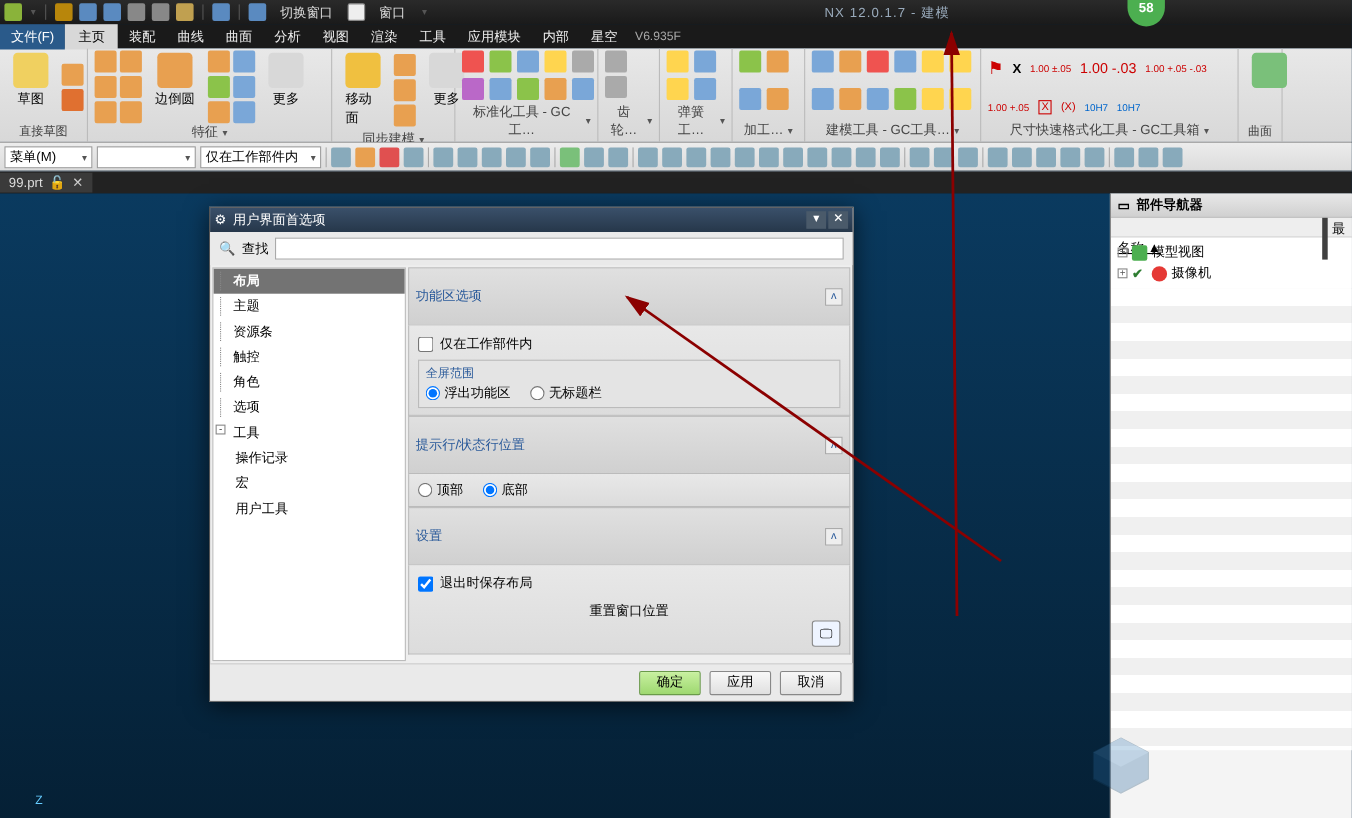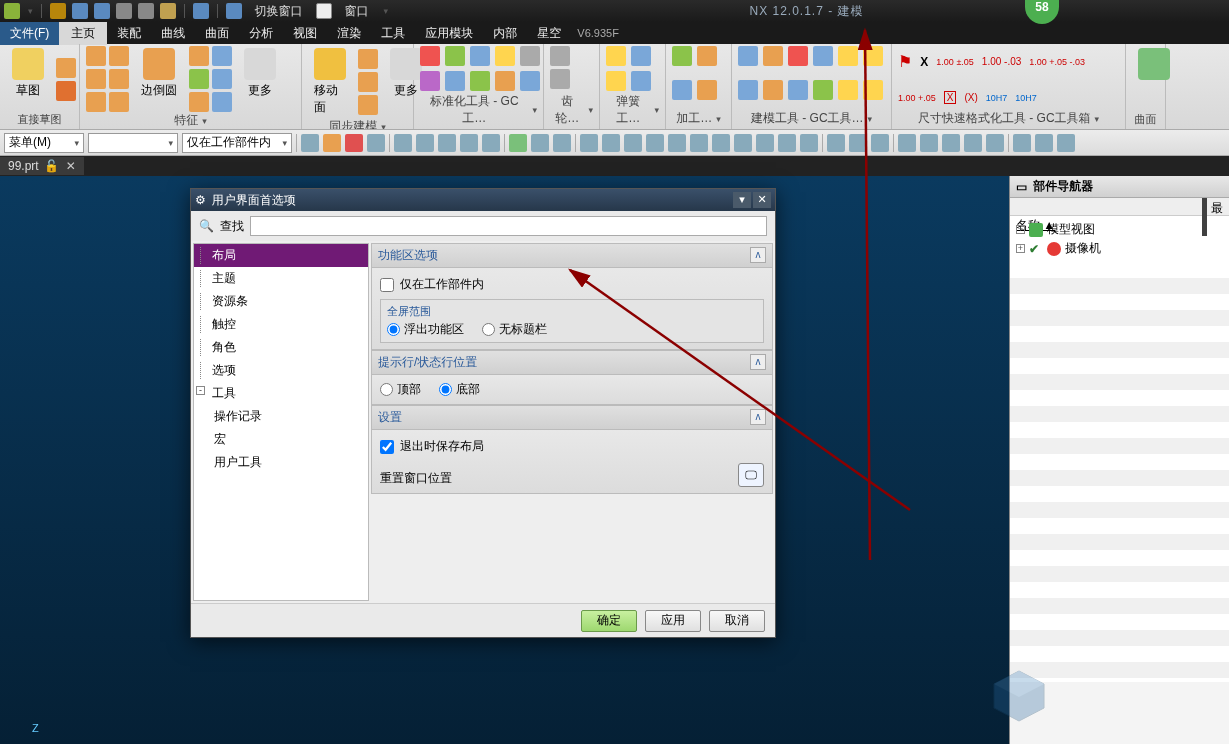--- a/index.html
+++ b/index.html
@@ -72,35 +72,35 @@
 .dialog { position:absolute; left:190px; top:188px; width:586px; background:#eee; border:1px solid #555; box-shadow:0 4px 20px rgba(0,0,0,0.6); z-index:100; }
 .dialog .dlg-title { height:22px; background:linear-gradient(#3a506a,#26374a); color:#fff; display:flex; align-items:center; padding:0 4px; font-size:12px; }
 .dialog .dlg-title .gear { margin-right:6px; }
 .dialog .dlg-title .spacer { flex:1; }
 .dialog .dlg-title .tbtn { width:18px; height:16px; background:#4a5a6a; margin-left:2px; cursor:pointer; text-align:center; color:#fff; line-height:15px; font-size:11px; }
 .dialog .search-row { height:30px; display:flex; align-items:center; padding:4px 8px; gap:6px; background:#eaeaea; }
 .dialog .search-row input { flex:1; height:20px; border:1px solid #aaa; background:#fff; padding:0 4px; }
 .dialog .body { display:flex; height:362px; }
 .dialog .nav { width:176px; background:#fff; border:1px solid #bbb; margin:2px; overflow:auto; }
 .dialog .nav-item { padding:3px 18px; cursor:pointer; position:relative; }
-.dialog .nav-item.sel { background:#701a75; color:#fff; }
+.dialog .nav-item.sel { background:#737373; color:#fff;font-weight:bold; }
 .dialog .nav-item .bar { position:absolute; left:6px; top:3px; bottom:3px; width:6px; border-left:1px dotted #888; }
 .dialog .nav-item .exp { position:absolute; left:2px; top:4px; width:9px; height:9px; border:1px solid #888; text-align:center; line-height:7px; font-size:9px; background:#fff; color:#333; }
 .dialog .nav-sub { padding-left:20px; }
 .dialog .content { flex:1; margin:2px 2px 2px 0; }
-.dialog .section-hdr { background:linear-gradient(#e0e0e0,#d0d0d0); border:1px solid #bbb; padding:3px 6px; color:#2a5a9a; display:flex; align-items:flex-start; }
+.dialog .section-hdr { background:linear-gradient(#e0e0e0,#d0d0d0); border:1px solid #bbb; padding:17px 6px; color:#2a5a9a; display:flex; align-items:flex-end; }
 .dialog .section-hdr .coll { margin-left:auto; width:16px; height:16px; border:1px solid #aaa; background:#eee; text-align:center; line-height:13px; cursor:pointer; font-size:10px; }
 .dialog .section-body { background:linear-gradient(#e8e8e8,#dcdcdc); border:1px solid #bbb; border-top:none; padding:6px 8px; }
 .dialog .chk-row { display:flex; align-items:center; gap:6px; padding:2px 0; }
 .dialog .chk-row input[type=checkbox] { width:14px; height:14px; }
 .dialog .radio-group { border:1px solid #bbb; background:#e4e4e4; padding:4px 6px; margin-top:4px; }
 .dialog .radio-group .rg-title { color:#2a5a9a; font-size:11px; margin-bottom:2px; }
 .dialog .radio-row { display:flex; gap:18px; }
 .dialog .radio-row label { display:flex; align-items:center; gap:4px; }
-.dialog .reset-row { display:flex; align-items:flex-end; padding:6px 0 0; }
+.dialog .reset-row { display:flex; align-items:center; padding:6px 0 0;flex-direction:column; }
 .dialog .reset-row .ricon { margin-left:auto; width:26px; height:24px; border:1px solid #888; background:#eef4ff; border-radius:3px; cursor:pointer; display:flex; align-items:center; justify-content:center; }
 .dialog .btn-row { height:34px; display:flex; align-items:center; justify-content:flex-end; gap:8px; padding:0 10px; background:#eaeaea; border-top:1px solid #ccc; }
 .dialog .btn { min-width:56px; height:22px; border:1px solid #888; background:linear-gradient(#f8f8f8,#e0e0e0); border-radius:2px; cursor:pointer; }
 .dialog .btn.primary { background:linear-gradient(#c8f0a0,#9ed870); border-color:#6a9a4a; }
 
 
 .arrow-svg { position:absolute; top:0; left:0; width:1229px; height:744px; pointer-events:none; z-index:200; }
 
 .cube-watermark { position:absolute; right:180px; bottom:18px; width:60px; height:60px; opacity:0.3; z-index:5; }
 </style>
@@ -294,21 +294,21 @@
     <div class="grp-label">
         <span>建模工具 - GC工具…</span>
         <span class="chev">▾</span>
       </div>
   </div>
   <div class="ribbon-group" style="width:234px">
     <div class="icons-area" style="align-items:center;gap:8px;flex-wrap:wrap">
       <span style="color:#c00;font-size:16px">⚑</span>
       <span style="font-weight:bold">X</span>
       <span style="font-size:9px;color:#c00">1.00 ±.05</span>
-      <span style="font-size:10px;color:#c00">1.00 -.03</span>
+      <span style="font-size:13px;color:#c00">1.00 -.03</span>
       <span style="font-size:9px;color:#c00">1.00 +.05 -.03</span>
       <span style="font-size:9px;color:#c00">1.00 +.05</span>
       <span style="color:#c00;border:1px solid #c00;padding:0 2px;font-size:10px">X</span>
       <span style="color:#c00;font-size:10px">(X)</span>
       <span style="font-size:9px;color:#06c">10H7</span>
       <span style="font-size:9px;color:#06c">10H7</span>
     </div>
     <div class="grp-label">
         <span>尺寸快速格式化工具 - GC工具箱</span>
         <span class="chev">▾</span>

